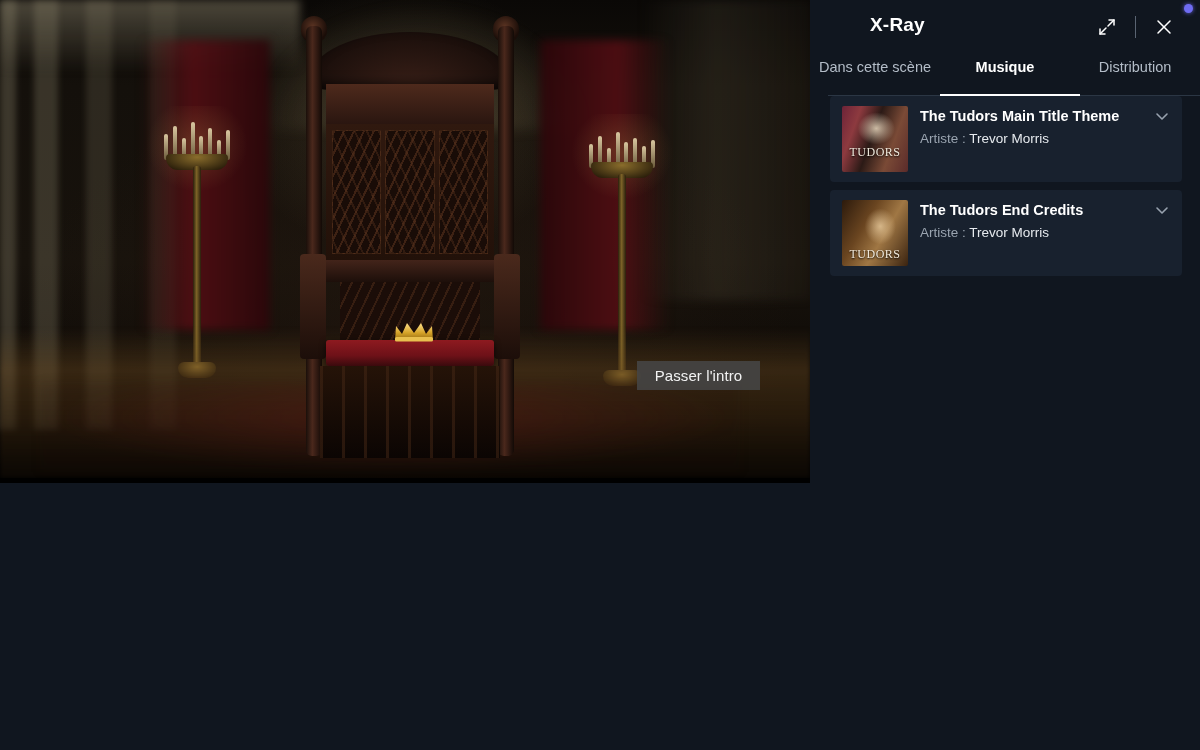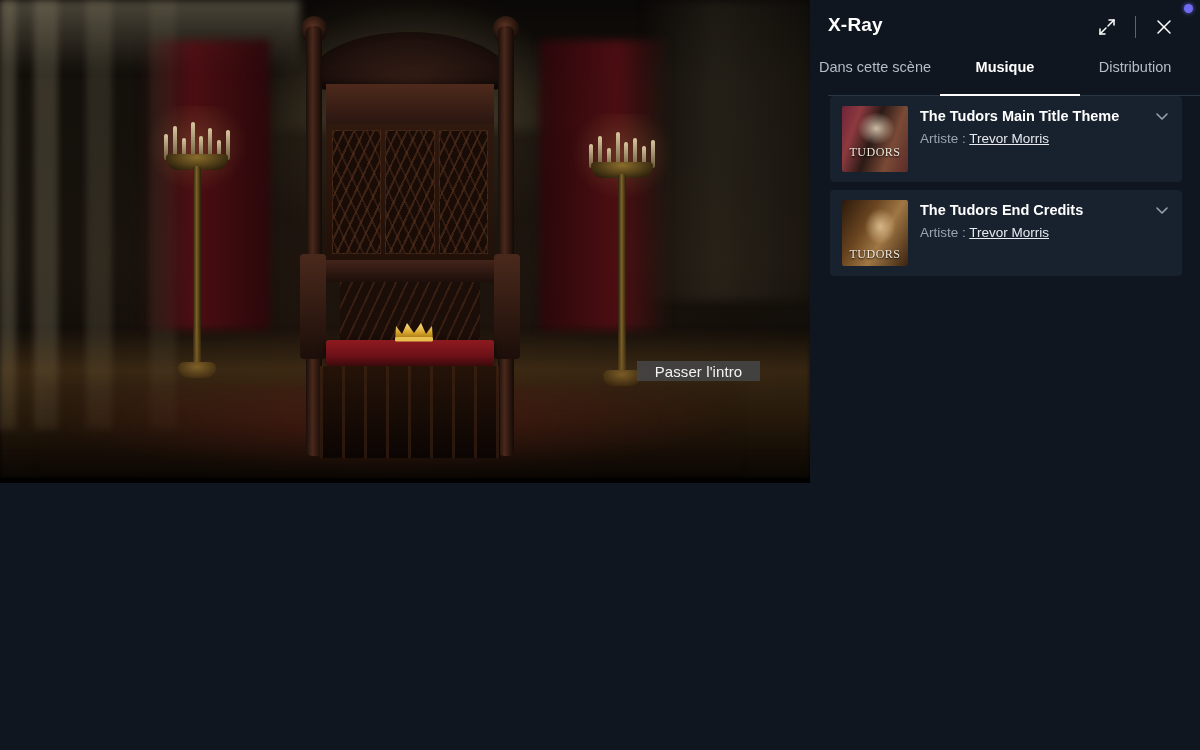--- a/index.html
+++ b/index.html
@@ -165,35 +165,35 @@
   .cand .candles i {
     display: block; width: 4px; background: linear-gradient(180deg, #d9c7a0, #6a5a3a);
     border-radius: 2px;
   }
   .cand .halo {
     position: absolute; left: -14px; top: -4px; width: 102px; height: 86px;
     background: radial-gradient(ellipse at 50% 45%, rgba(214,170,86,0.22), rgba(0,0,0,0) 70%);
   }
 
   .skip-btn {
-    position: absolute; left: 637px; top: 361px; width: 123px; height: 20px;
+    position: absolute; left: 637px; top: 361px; width: 123px; height: 29px;
     background: rgba(70,70,70,0.88);
     color: #f2f2f2; font-size: 15px;
     display: flex; align-items: center; justify-content: center;
     border: none; cursor: pointer; letter-spacing: .1px;
   }
 
   
   .xray {
     position: absolute; left: 810px; top: 0; width: 390px; height: 750px;
     background: #10161f;
   }
   .xray-header {
     position: relative; height: 52px;
-    display: flex; align-items: center;
+    display: flex; align-items: center; margin-left: 42px;
   }
   .xray-title {
     position: absolute; left: 18px; top: 14px;
     font-size: 19px; font-weight: bold; color: #ffffff; letter-spacing: .2px;
   }
   .hdr-actions {
     position: absolute; right: 16px; top: 10px;
     display: flex; align-items: center; gap: 0px;
   }
   .icon-btn {
@@ -257,21 +257,21 @@
     font-size: 12px; letter-spacing: .5px; text-shadow: 0 1px 2px #000;
   }
   .thumb.t1 .cap { bottom: 12px; }
   .track-info { flex: 1; min-width: 0; padding-top: 1px; }
   .track-name {
     font-size: 14.5px; font-weight: bold; color: #ffffff; line-height: 1.35;
   }
   .track-line {
     font-size: 13.5px; color: #9aa4b0; line-height: 1.55; margin-top: 2px;
   }
-  .track-line .val { color: #e6eaee; text-decoration: underline; }
+  .track-line .val { color: #e6eaee; }
   .chev {
     position: absolute; right: 10px; top: 10px;
     width: 20px; height: 20px; display: flex; align-items: center; justify-content: center;
     color: #98a2af; background: none; border: none; cursor: pointer;
   }
 </style>
 </head>
 <body>
 
 <div id="app">

